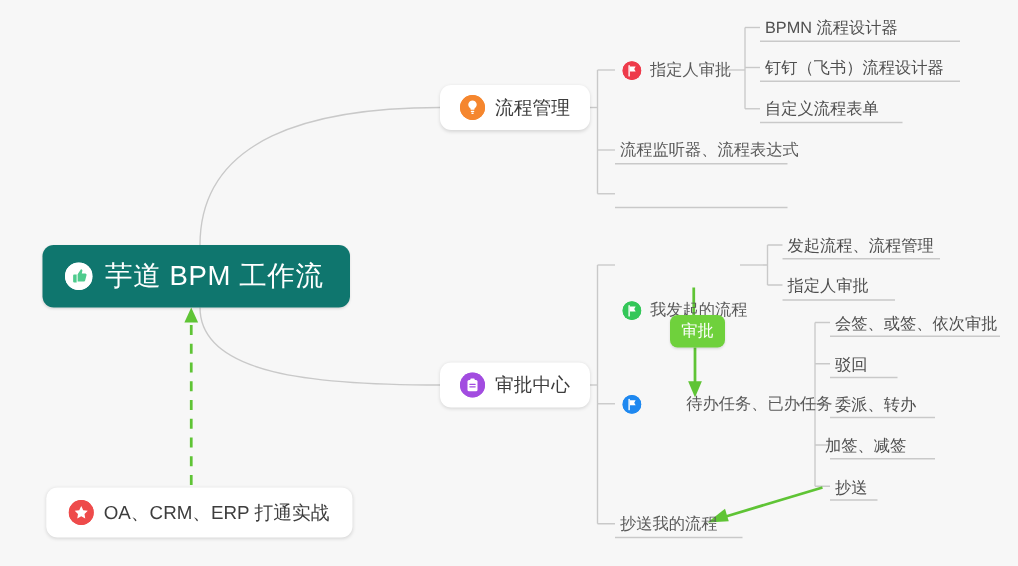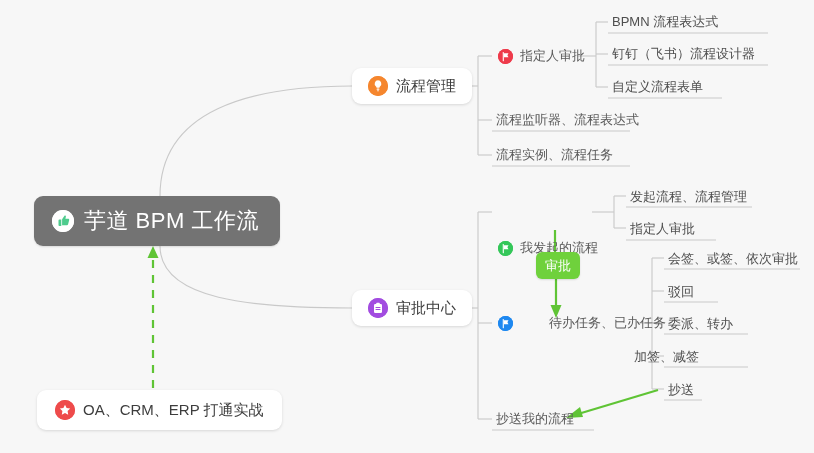--- a/index.html
+++ b/index.html
@@ -11,21 +11,21 @@
     position:relative;
   }
   #canvas{position:absolute;inset:0;width:814px;height:453px;}
   svg.links{position:absolute;left:0;top:0;width:814px;height:453px;pointer-events:none;}
 
   
   .node{position:absolute;display:flex;align-items:center;box-sizing:border-box;}
 
   .root{
     left:34px;top:196px;width:246px;height:50px;
-    background:#737373;border-radius:9px;
+    background:#0f766e;border-radius:9px;
     padding:0 18px;
     box-shadow:0 1px 2px rgba(0,0,0,.12);
   }
   .root .label{
     color:#ffffff;font-size:22px;letter-spacing:.5px;white-space:nowrap;
   }
 
   .branch{
     background:#ffffff;border-radius:9px;
     box-shadow:0 1px 3px rgba(0,0,0,.13);
@@ -174,34 +174,31 @@
       <svg width="15" height="15" viewBox="0 0 15 15">
         <circle cx="7.5" cy="7.5" r="7.5" fill="#EE3B4B"></circle>
         <path d="M5.3 3.6v8.1" stroke="#fff" stroke-width="1.1" stroke-linecap="round"></path>
         <path d="M5.9 4.2h4.6l-1.1 2 1.1 2H5.9z" fill="#fff"></path>
       </svg>
     </span>
     <span class="label">指定人审批</span>
   </div>
 
   <div class="node leaf sub" style="left:606px;top:10px;">
-    <span class="label">BPMN 流程表达式</span>
+    <span class="label">BPMN 流程设计器</span>
   </div>
   <div class="node leaf sub" style="left:606px;top:42px;">
     <span class="label">钉钉（飞书）流程设计器</span>
   </div>
   <div class="node leaf sub" style="left:606px;top:75px;">
     <span class="label">自定义流程表单</span>
   </div>
 
   <div class="node leaf" style="left:490px;top:108px;">
     <span class="label">流程监听器、流程表达式</span>
-  </div>
-  <div class="node leaf" style="left:490px;top:143px;">
-    <span class="label">流程实例、流程任务</span>
   </div>
 
   <div class="node branch" style="left:352px;top:290px;">
     <span class="ic ic-clip">
       <svg width="20" height="20" viewBox="0 0 20 20">
         <circle cx="10" cy="10" r="10" fill="#A24CE0"></circle>
         <rect x="6" y="6" width="8" height="9" rx="1.2" fill="#fff"></rect>
         <rect x="8.2" y="4.7" width="3.6" height="2" rx=".8" fill="#fff"></rect>
         <rect x="7.4" y="9" width="5.2" height=".9" rx=".45" fill="#A24CE0"></rect>
         <rect x="7.4" y="11" width="5.2" height=".9" rx=".45" fill="#A24CE0"></rect>
@@ -240,21 +237,21 @@
 
   <div class="node leaf sub" style="left:662px;top:247px;">
     <span class="label">会签、或签、依次审批</span>
   </div>
   <div class="node leaf sub" style="left:662px;top:280px;">
     <span class="label">驳回</span>
   </div>
   <div class="node leaf sub" style="left:662px;top:312px;">
     <span class="label">委派、转办</span>
   </div>
-  <div class="node leaf sub" style="left:628px;top:345px;">
+  <div class="node leaf sub" style="left:654px;top:345px;">
     <span class="label">加签、减签</span>
   </div>
   <div class="node leaf sub" style="left:662px;top:378px;">
     <span class="label">抄送</span>
   </div>
 
   <div class="node leaf" style="left:490px;top:407px;">
     <span class="label">抄送我的流程</span>
   </div>
 

